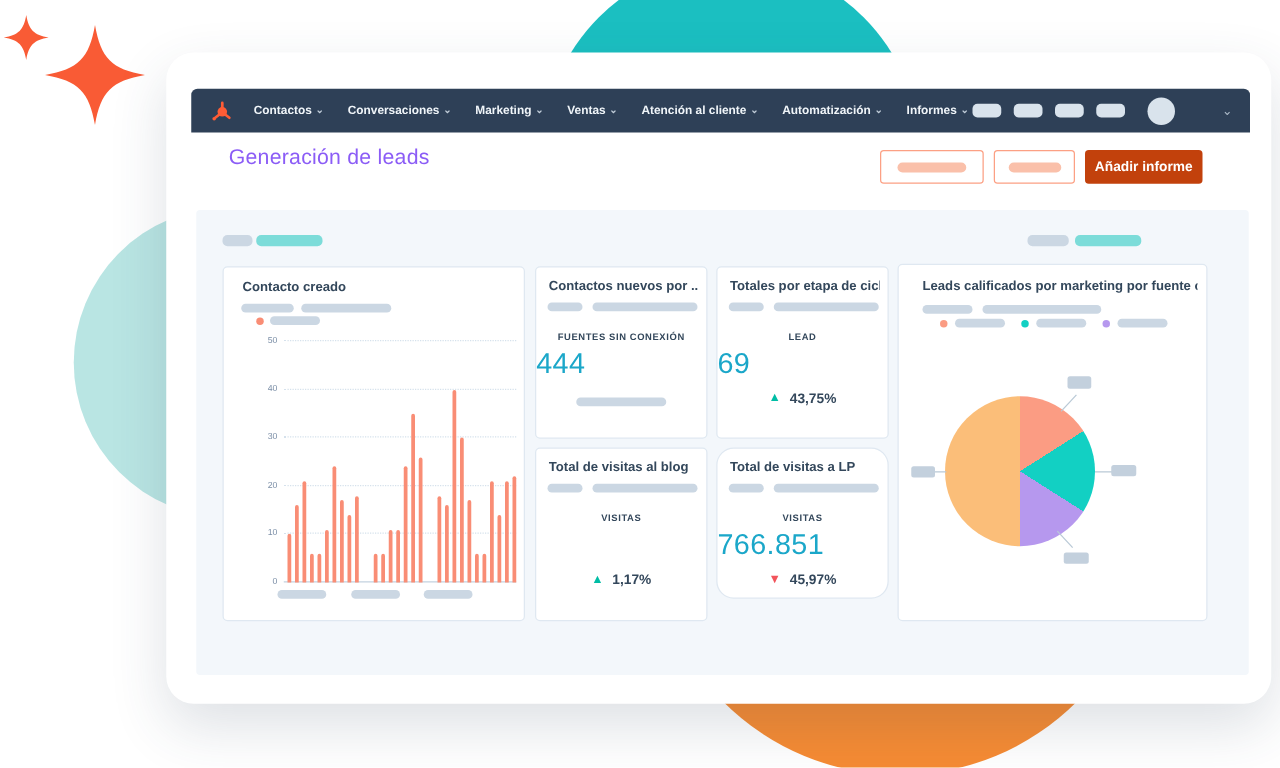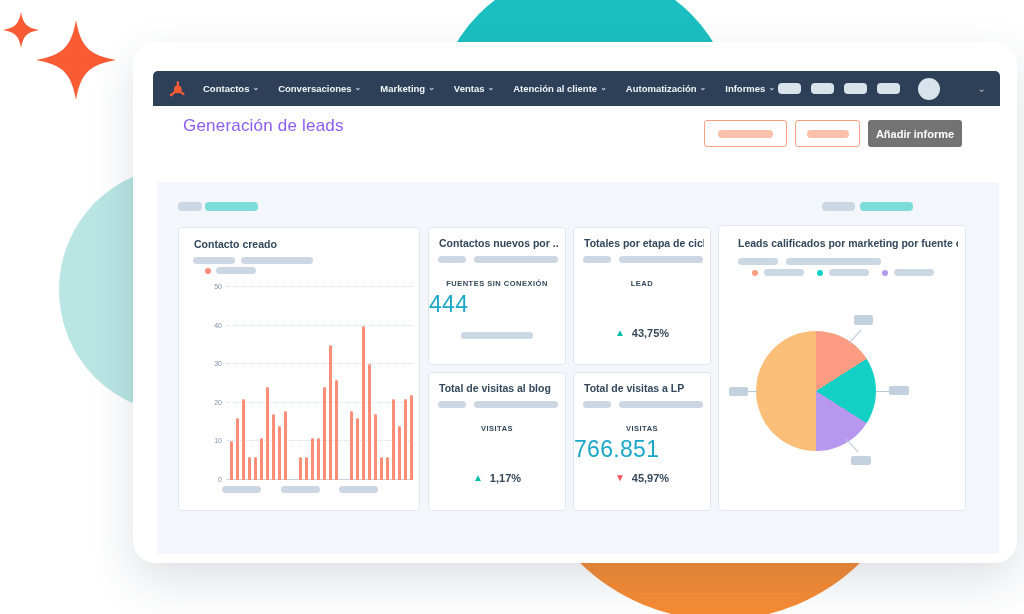--- a/index.html
+++ b/index.html
@@ -43,25 +43,25 @@
   .page-title{
     position:absolute;left:50px;top:74px;font-size:17px;color:#8b5cf6;letter-spacing:.2px;
   }
   .btn{position:absolute;top:78px;height:27px;border-radius:3px;box-sizing:border-box;display:flex;align-items:center;justify-content:center;cursor:pointer;}
   .btn-outline{background:#fff;border:1.5px solid #FCA084;}
   .btn-outline-1{left:571px;width:83px;}
   .btn-outline-2{left:662px;width:65px;}
   .btn-ph{height:8px;border-radius:4px;background:#FAC0AA;}
   .btn-ph-1{width:55px;}
   .btn-ph-2{width:42px;}
-  .btn-solid{left:735px;width:94px;background:#737373;color:#fff;font-size:11px;font-weight:700;border:none;}
+  .btn-solid{left:735px;width:94px;background:#c2410c;color:#fff;font-size:11px;font-weight:700;border:none;}
 
   
   .content{
-    position:absolute;left:24px;top:140px;width:842px;height:372px;
+    position:absolute;left:24px;top:126px;width:842px;height:372px;
     background:#F3F7FB;border-radius:3px;
   }
   .ph{border-radius:4px;background:#CBD7E3;}
   .ph-teal{background:#7CDCD9;}
   .filter-left-gray{position:absolute;left:21px;top:20px;width:24px;height:9px;}
   .filter-left-teal{position:absolute;left:48px;top:20px;width:53px;height:9px;}
   .filter-right-gray{position:absolute;left:665px;top:20px;width:33px;height:9px;}
   .filter-right-teal{position:absolute;left:703px;top:20px;width:53px;height:9px;}
 
   .card{position:absolute;background:#fff;border:1px solid #DFE8F1;border-radius:4px;box-sizing:border-box;}
@@ -81,21 +81,21 @@
   .bars{position:absolute;left:3px;bottom:0;display:flex;align-items:flex-end;gap:3px;}
   .bar{width:3px;border-radius:1.5px 1.5px 0 0;}
   .xph{position:absolute;top:258px;width:39px;height:7px;}
   .xph1{left:43px;} .xph2{left:102px;} .xph3{left:160px;}
 
   
   .card-stat{width:138px;}
   .cs-2{left:271px;top:45px;height:138px;}
   .cs-3{left:416px;top:45px;height:138px;}
   .cs-4{left:271px;top:190px;height:139px;}
-  .cs-5{left:416px;top:190px;height:139px;}
+  .cs-5{left:416px;top:190px;height:121px;border-radius:14px;}
   .card-stat .card-title{left:10px;top:9px;max-width:120px;}
   .st-ph-row{position:absolute;left:9px;top:28px;display:flex;gap:8px;}
   .st-ph-a{width:28px;height:7px;}
   .st-ph-b{width:84px;height:7px;}
   .metric-label{position:absolute;top:51px;left:0;width:100%;text-align:center;font-size:7.5px;font-weight:700;letter-spacing:.5px;color:#33475B;}
   .metric-value{position:absolute;top:63px;left:0;width:100%;text-align:left;font-size:23px;color:#1BA7C9;letter-spacing:.3px;}
   .metric-bottom-ph{position:absolute;top:104px;left:50%;transform:translateX(-50%);width:72px;height:7px;}
   .delta{position:absolute;top:99px;left:0;width:100%;display:flex;align-items:center;justify-content:center;gap:7px;font-size:11px;font-weight:700;color:#33475B;}
   .tri{font-size:10px;line-height:1;}
   .tri-up{color:#00BDA5;}
@@ -270,20 +270,21 @@
       <div class="ph metric-bottom-ph"></div>
     </div>
 
     <div class="card card-stat cs-3">
       <div class="card-title">Totales por etapa de ciclo...</div>
       <div class="st-ph-row">
           <div class="ph st-ph-a"></div>
           <div class="ph st-ph-b"></div>
         </div>
       <div class="metric-label">LEAD</div>
+      <div class="metric-value">69</div>
       <div class="delta">
         <span class="tri tri-up">▲</span>
         <span>43,75%</span>
       </div>
     </div>
 
     <div class="card card-stat cs-4">
       <div class="card-title">Total de visitas al blog</div>
       <div class="st-ph-row">
           <div class="ph st-ph-a"></div>

